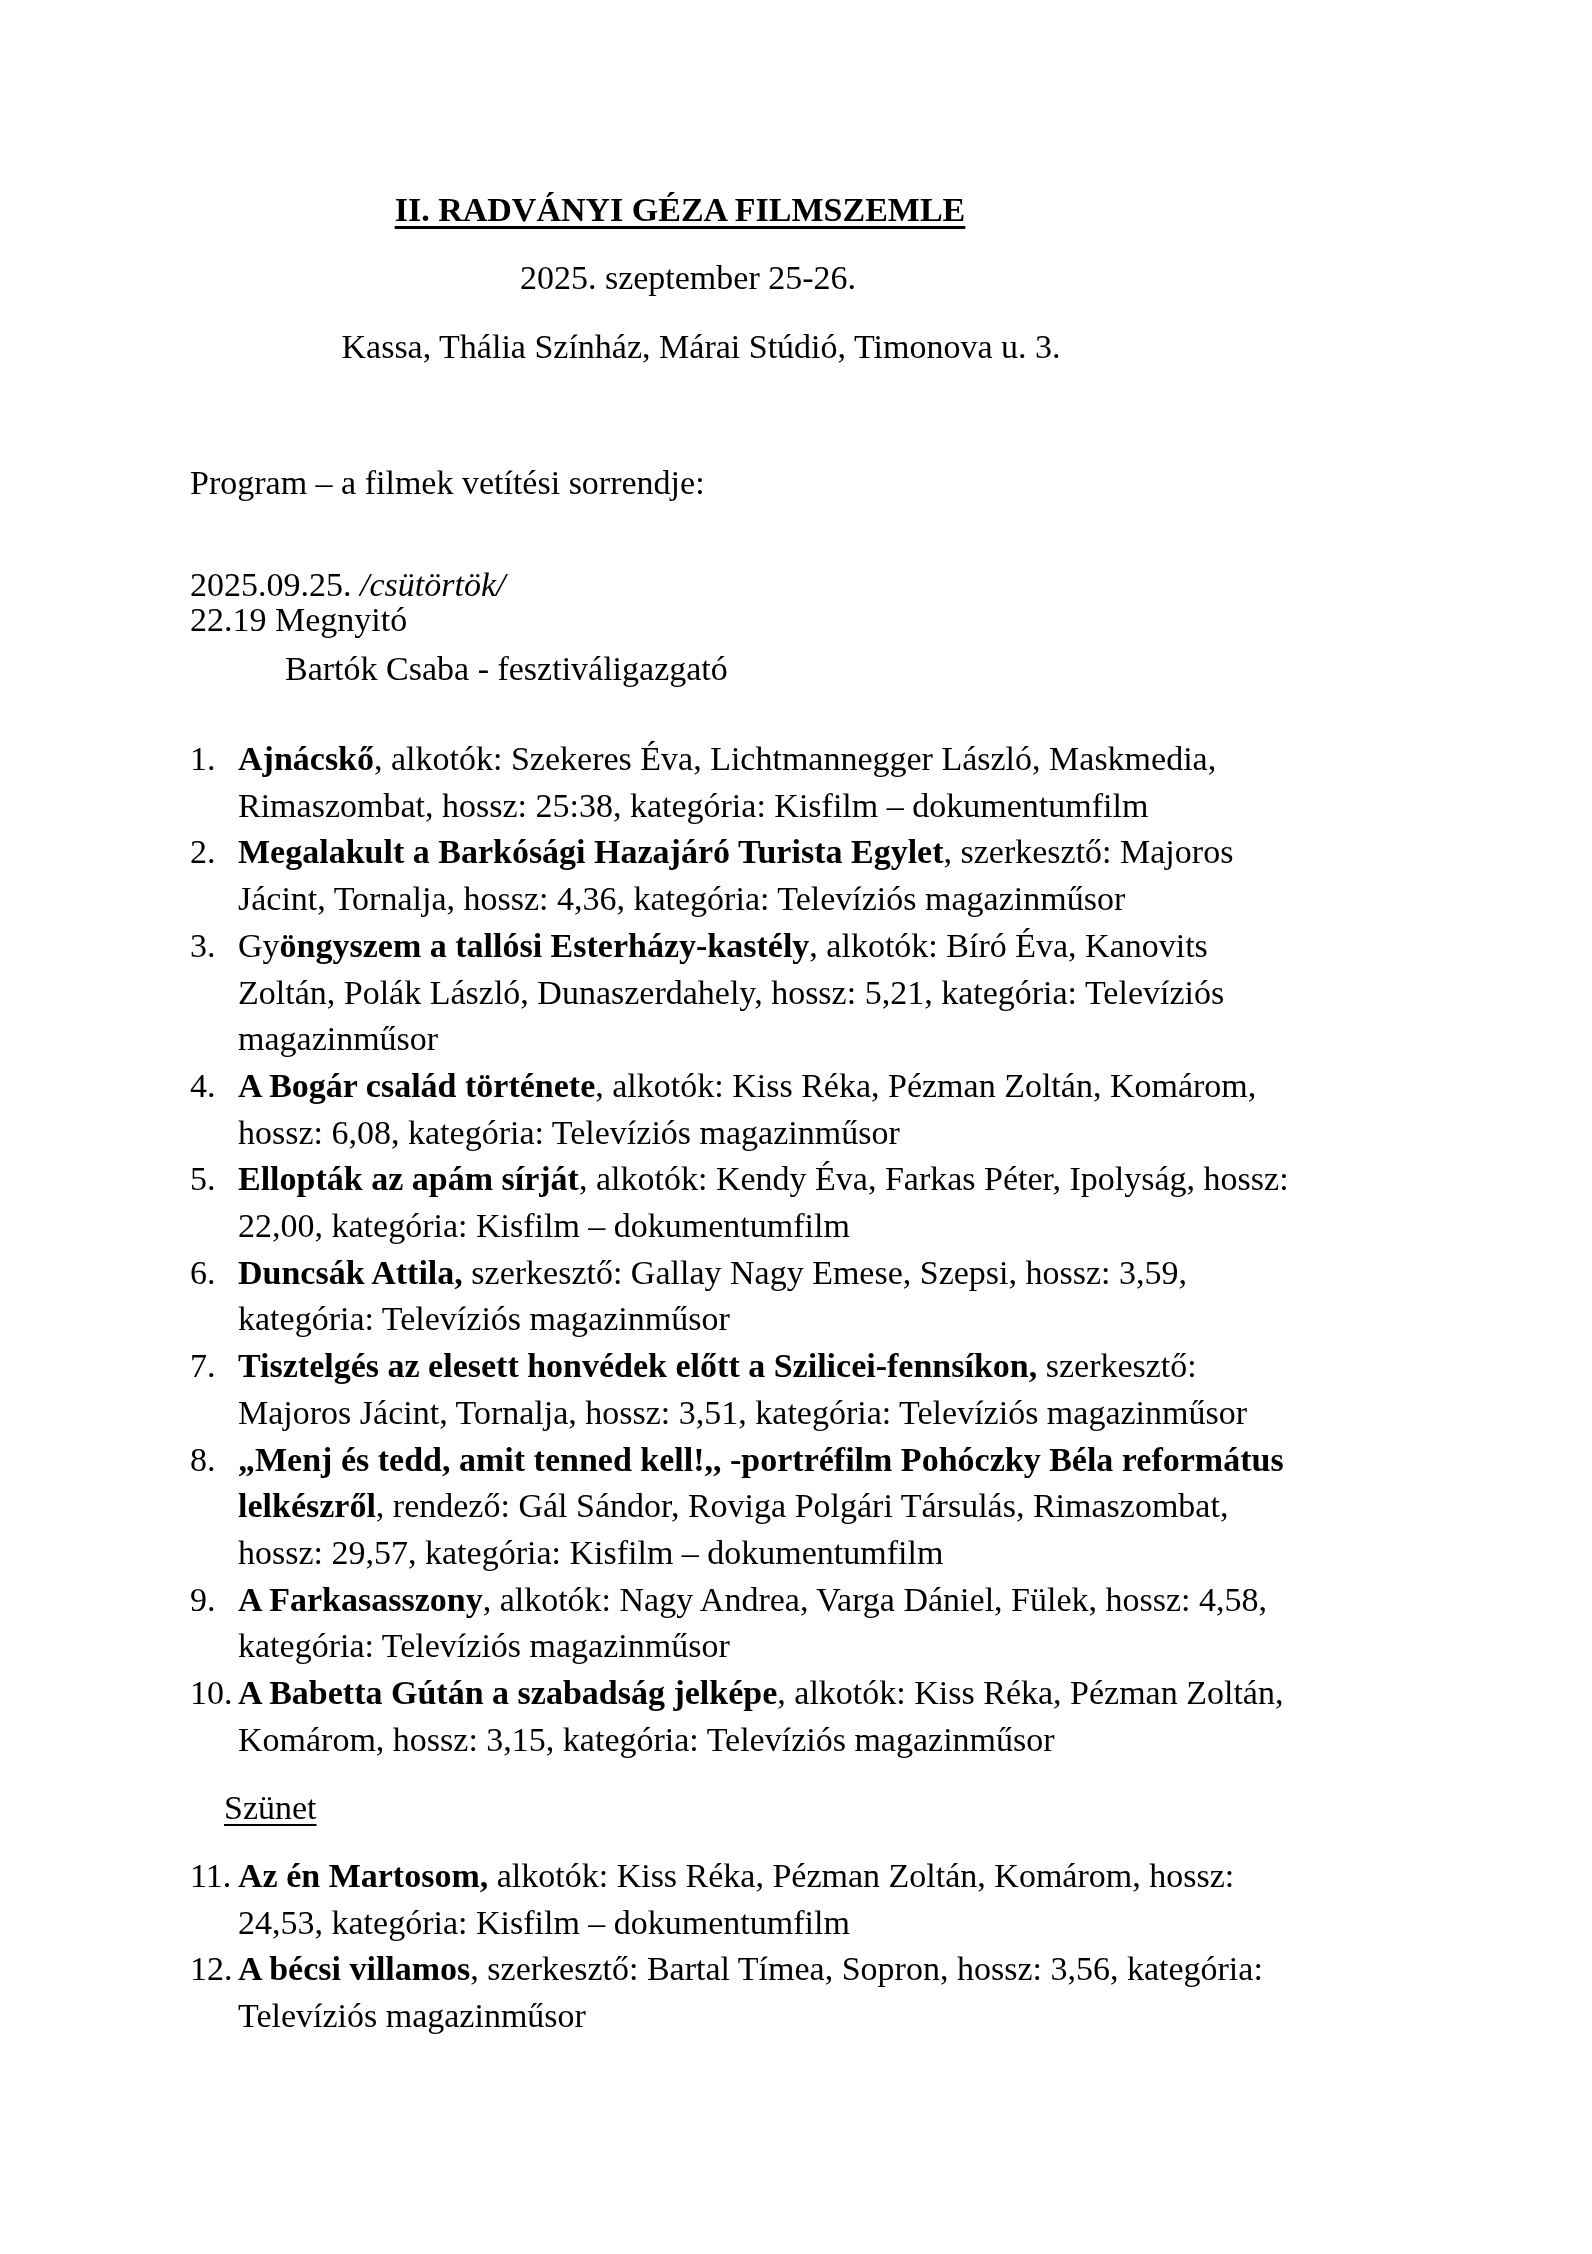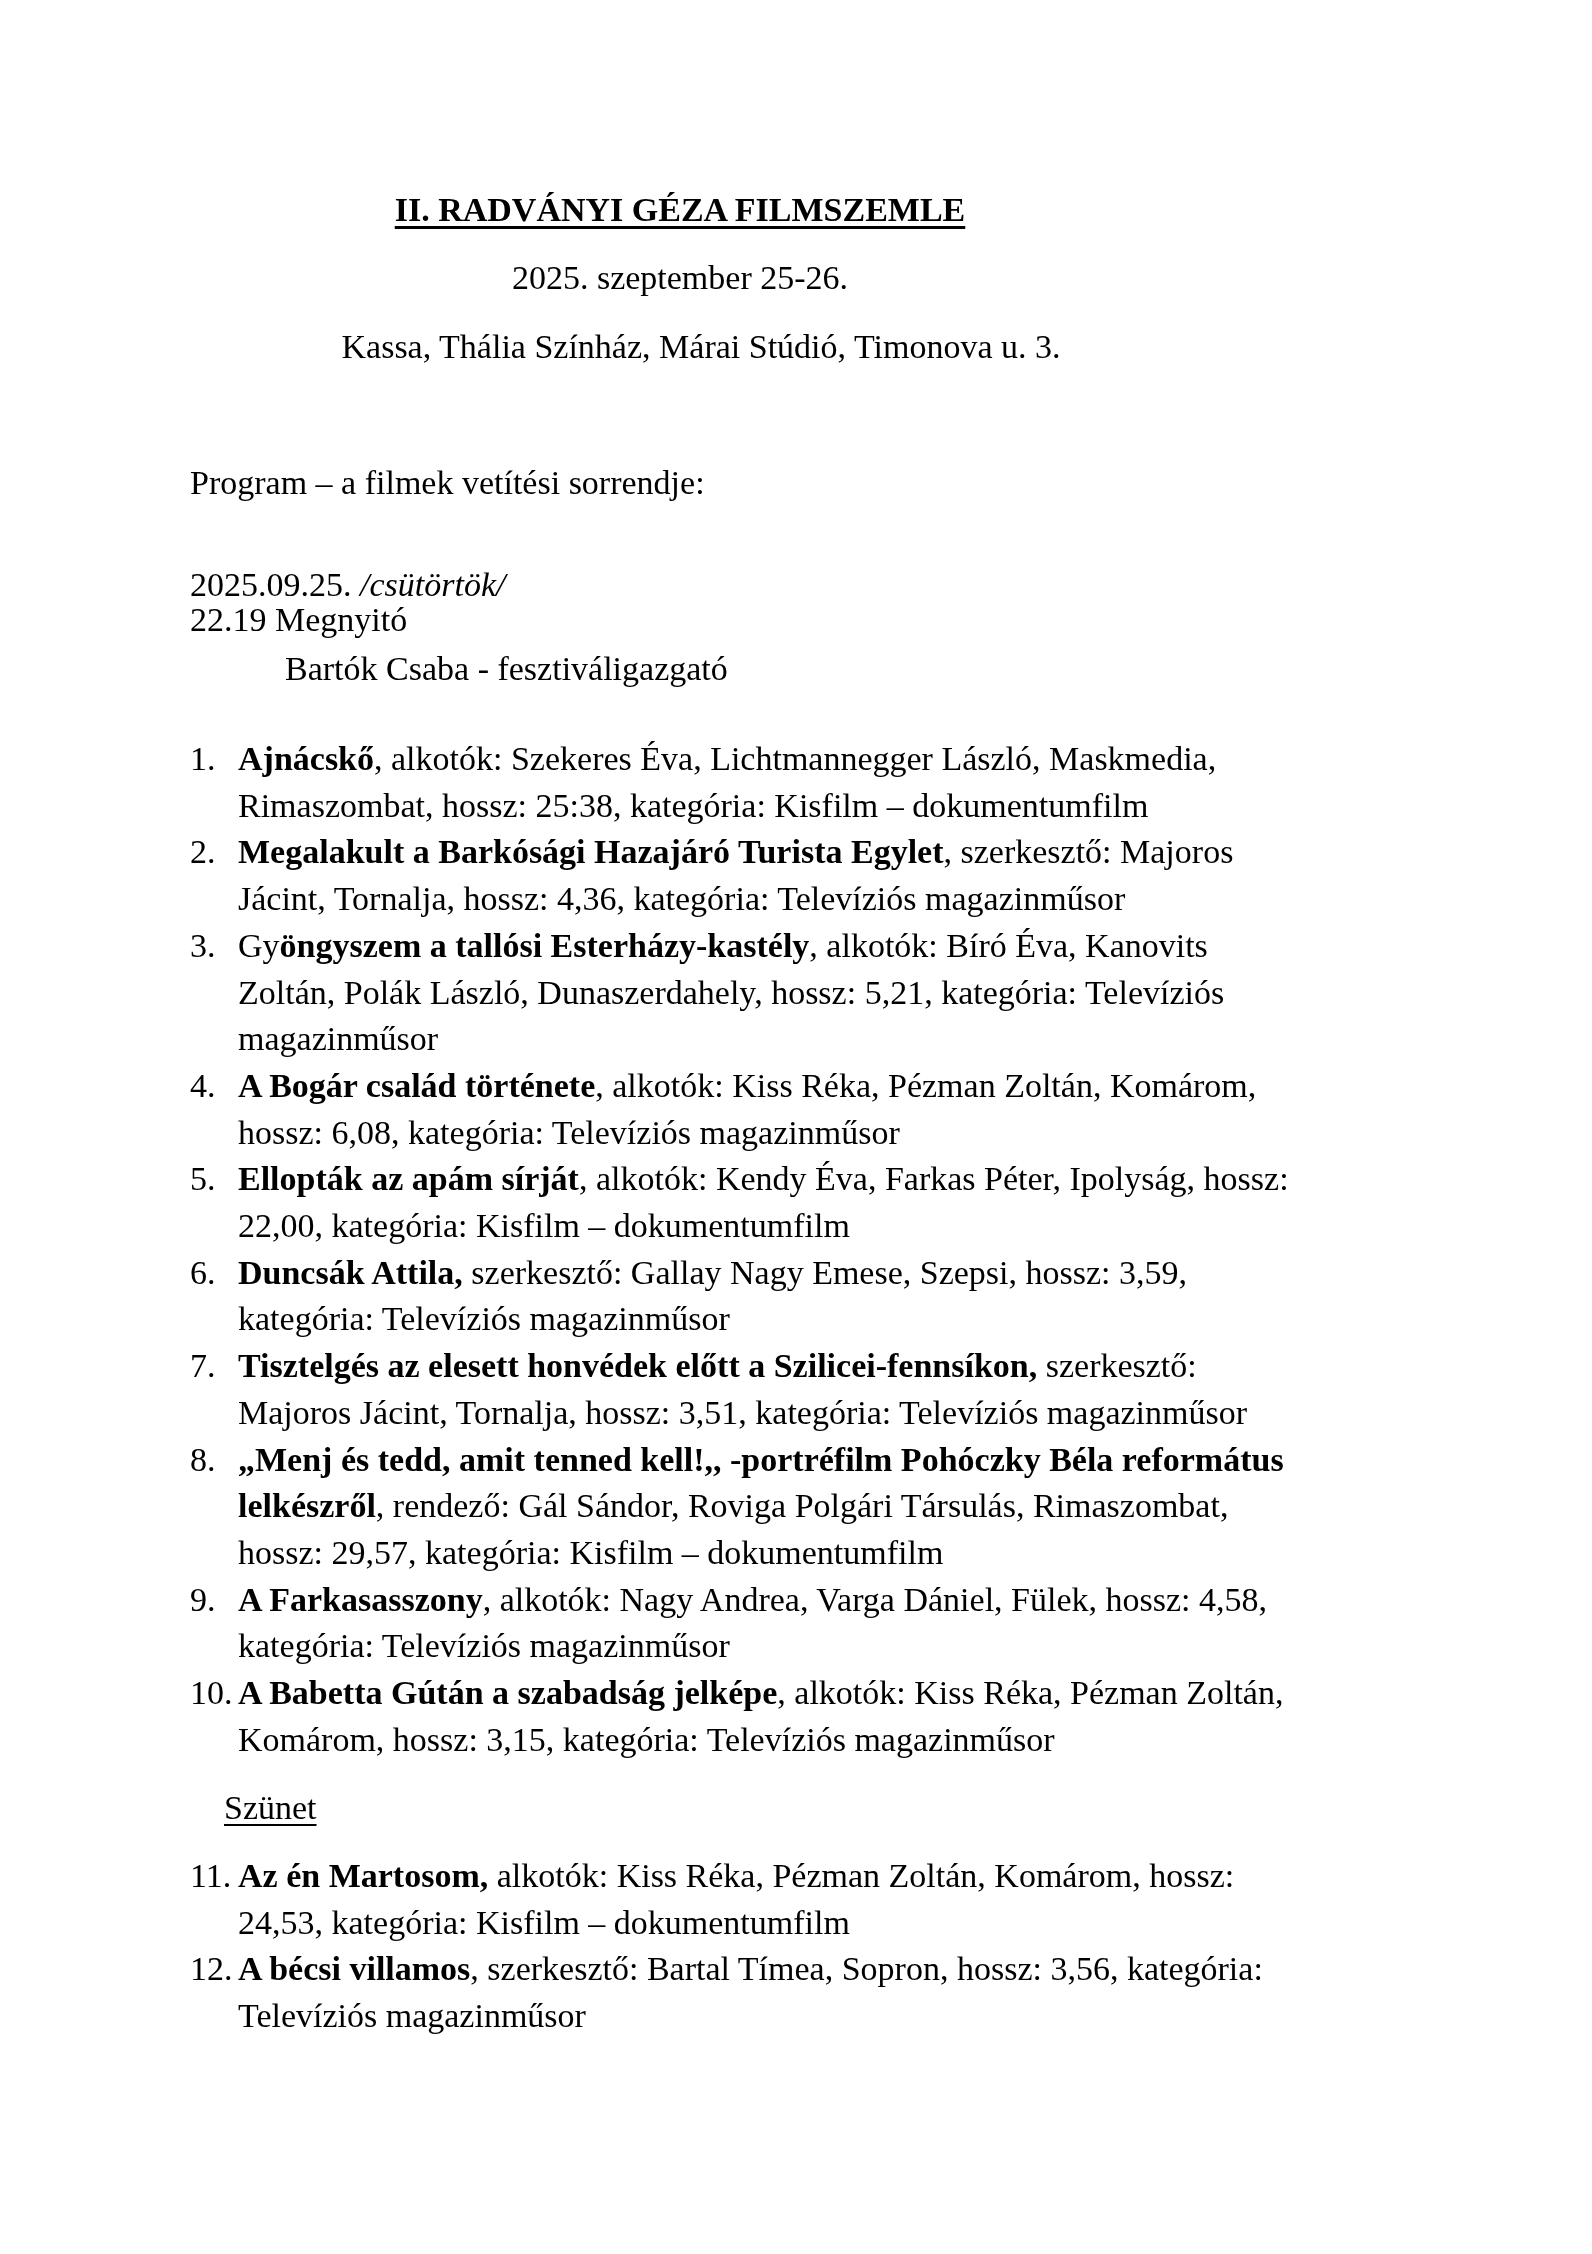--- a/index.html
+++ b/index.html
@@ -17,21 +17,21 @@
   .it { font-style: italic; }
   .b { font-weight: bold; }
   .u { text-decoration: underline; text-underline-offset: 5px; text-decoration-thickness: 2px; }
   .num { position: absolute; left: 190px; }
   .txt { position: absolute; left: 238px; }
 </style>
 </head>
 <body>
 
 <div class="line center title" style="top:190px;">II. RADVÁNYI GÉZA FILMSZEMLE</div>
-<div class="line center" style="top:258px; padding-left:0;">2025. szeptember 25-26.</div>
+<div class="line center" style="top:258px; padding-left:8px;">2025. szeptember 25-26.</div>
 <div class="line center" style="top:327px; padding-left:42px; box-sizing:border-box;">Kassa, Thália Színház, Márai Stúdió, Timonova u. 3.</div>
 
 <div class="line" style="top:463px; left:190px;">Program – a filmek vetítési sorrendje:</div>
 <div class="line" style="top:531px; left:190px;margin-top:34px;">
   <span>2025.09.25.</span>
   <span class="it">/csütörtök/</span>
 </div>
 <div class="line" style="top:600px; left:190px;">22.19 Megnyitó</div>
 <div class="line" style="top:649px; left:285px;">Bartók Csaba - fesztiváligazgató</div>
 

